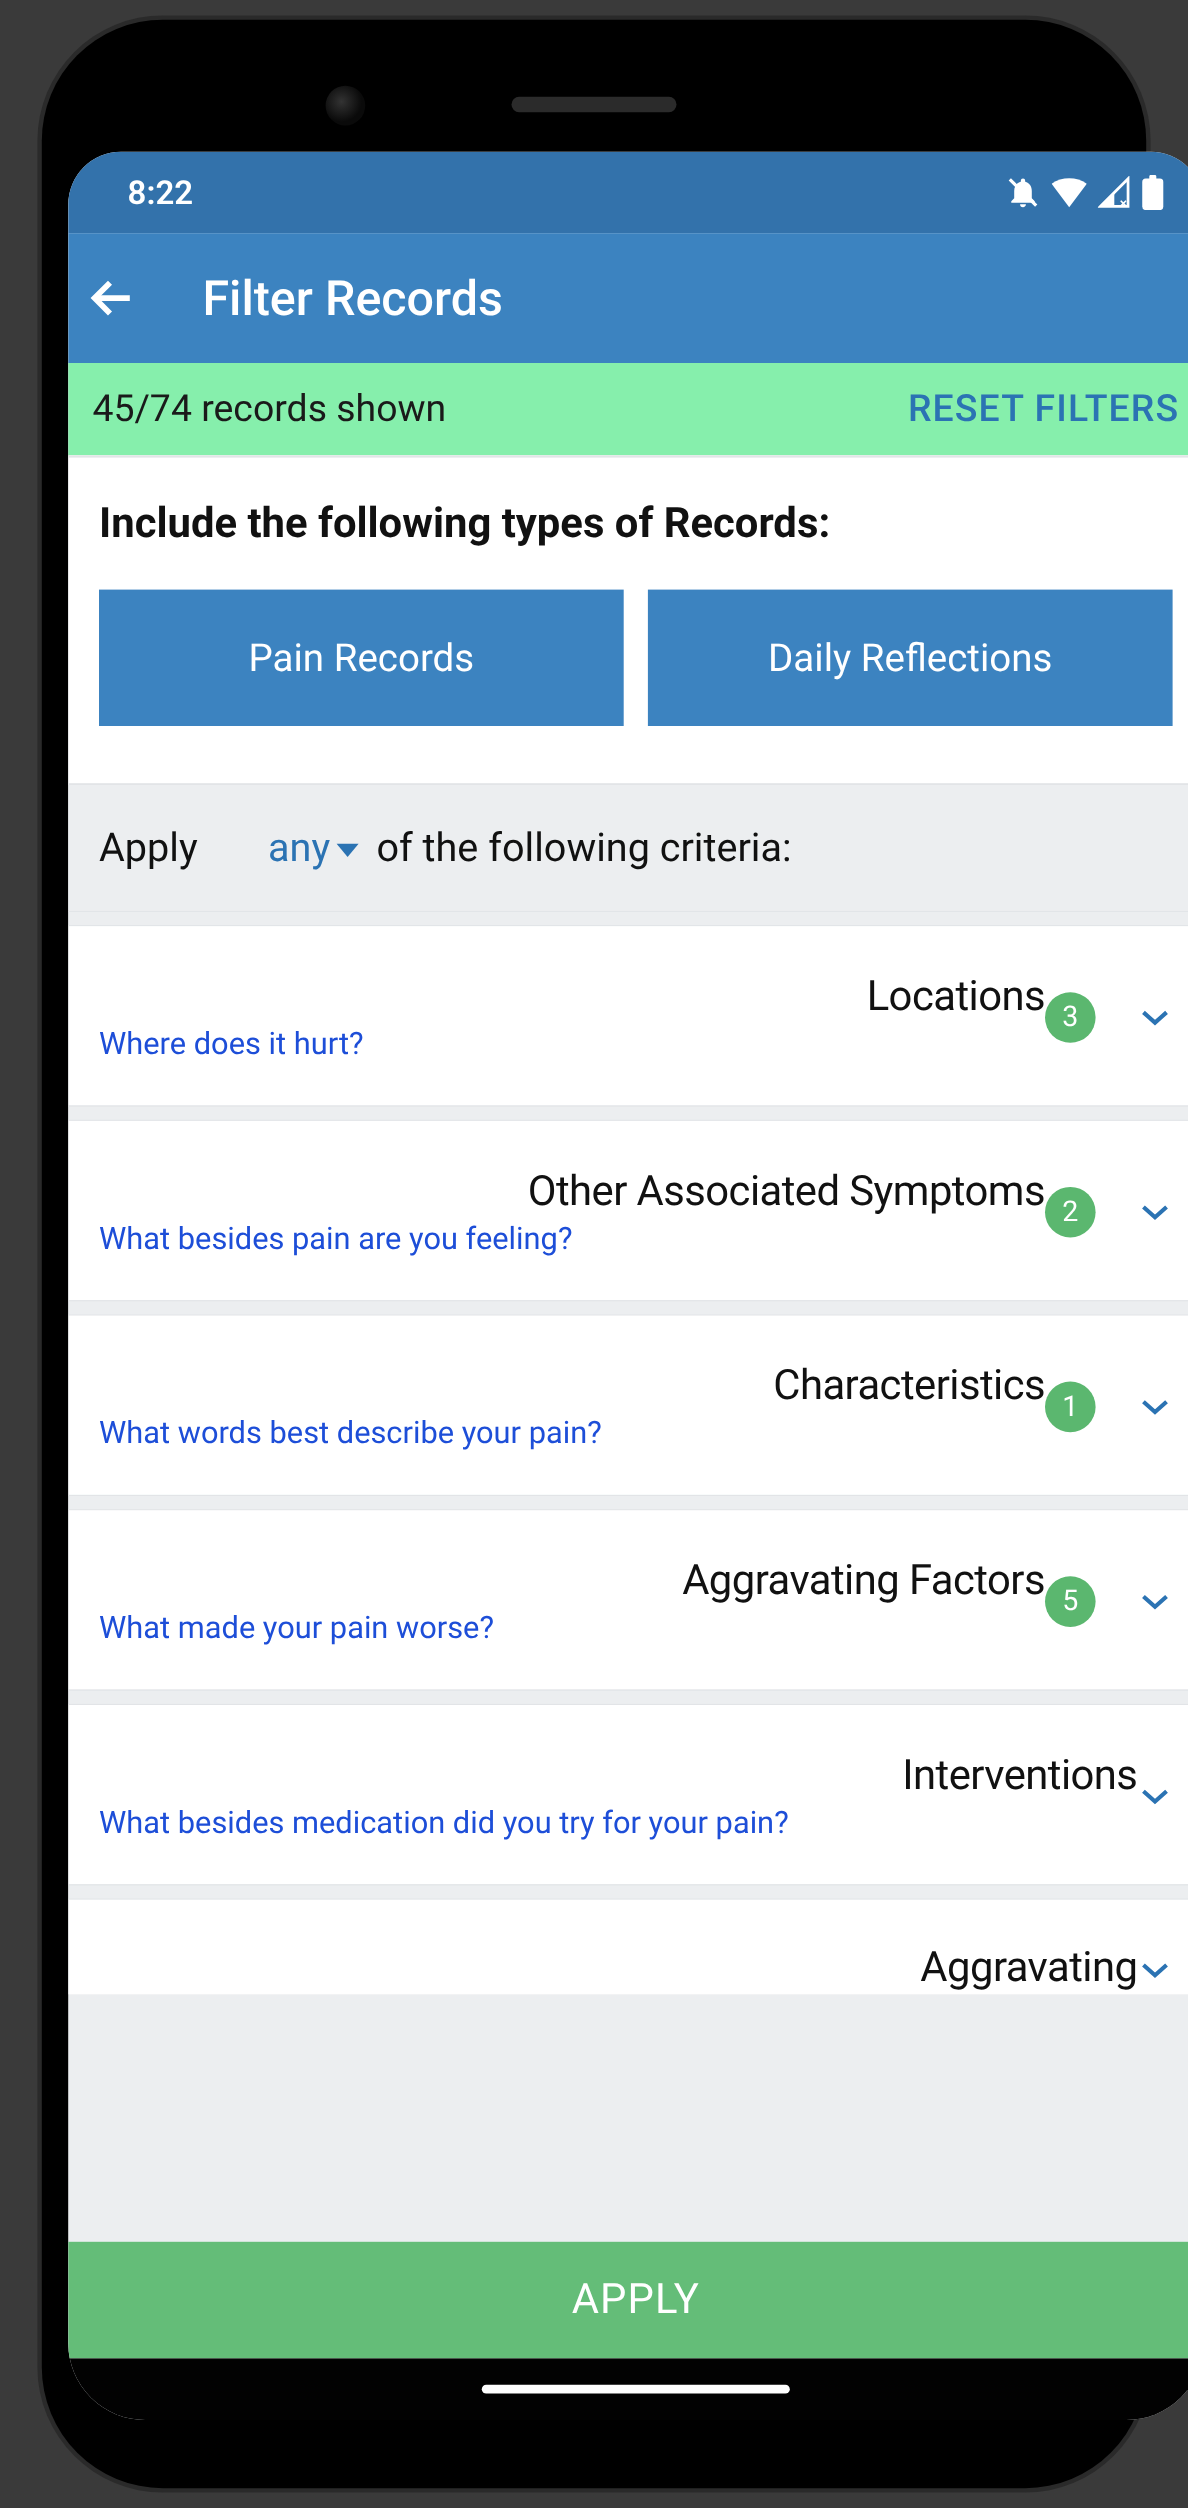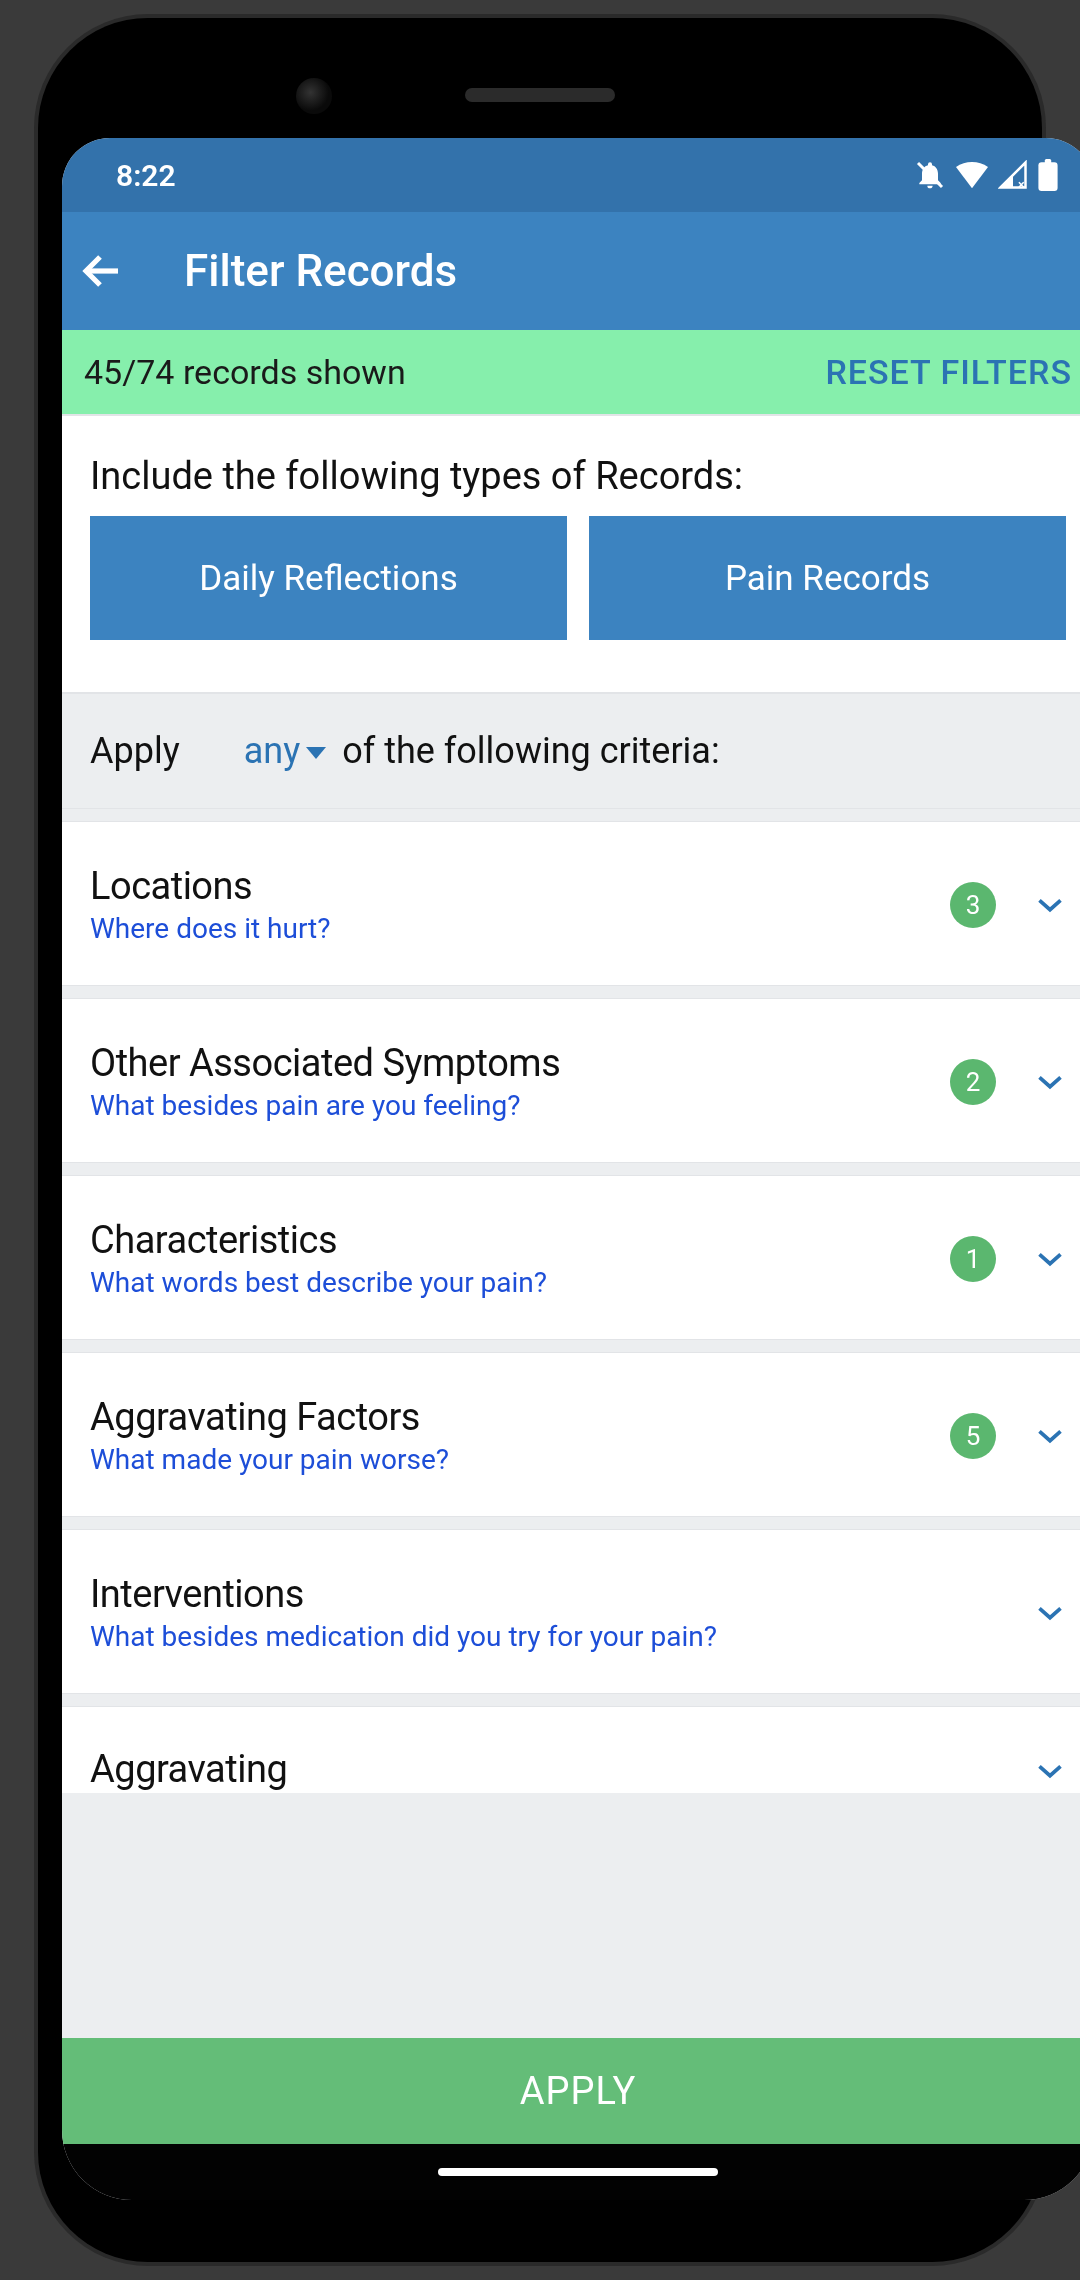--- a/index.html
+++ b/index.html
@@ -100,21 +100,21 @@
     background: #86efac;
   }
   .records-shown { font-size: 34px; color: #1a1a1a; }
   .reset-link { font-size: 34px; font-weight: 500; color: #2b73b3; letter-spacing: 1px; cursor: pointer; }
   .types-section {
     background: #fff;
     padding: 38px 28px 52px 28px;
     border-top: 2px solid #e2e4e7;
     border-bottom: 2px solid #e2e4e7;
   }
-  .types-heading { font-size: 38px; color: #111; margin-bottom: 18px; }
+  .types-heading { font-size: 38px; color: #111; margin-bottom: 38px; font-weight: bold; }
   .type-buttons { display: flex; gap: 22px; }
   .type-button {
     flex: 1;
     height: 124px;
     background: #3c83c0;
     color: #fff;
     font-size: 35px;
     display: flex;
     align-items: center;
     justify-content: center;
@@ -148,21 +148,21 @@
   .list { flex: 1; overflow: hidden; }
   .list-sep { height: 14px; background: #eceef0; border-top: 1px solid #e2e4e7; border-bottom: 1px solid #e2e4e7; }
   .row {
     background: #fff;
     padding: 42px 28px 40px 28px;
     display: flex;
     align-items: center;
     cursor: pointer;
   }
   .row-text { flex: 1; }
-  .row-title { font-size: 38px; color: #111; margin-bottom: 4px; letter-spacing: -0.5px; }
+  .row-title { font-size: 38px; color: #111; margin-bottom: 4px; letter-spacing: -0.5px; text-align: right; }
   .row-sub { font-size: 28px; color: #1d4ed8; }
   .badge {
     width: 46px; height: 46px;
     border-radius: 50%;
     background: #5bb76f;
     color: #fff;
     font-size: 26px;
     display: flex;
     align-items: center;
     justify-content: center;
@@ -238,22 +238,22 @@
     </div>
 
     <div class="subheader">
       <span class="records-shown">45/74 records shown</span>
       <span class="reset-link">RESET FILTERS</span>
     </div>
 
     <div class="types-section">
       <div class="types-heading">Include the following types of Records:</div>
       <div class="type-buttons">
+        <div class="type-button">Pain Records</div>
         <div class="type-button">Daily Reflections</div>
-        <div class="type-button">Pain Records</div>
       </div>
     </div>
 
     <div class="criteria-bar">
       <span>Apply</span>
       <span class="any-dropdown">
         <span>any</span>
         <span class="dropdown-caret"></span>
       </span>
       <span>of the following criteria:</span>

